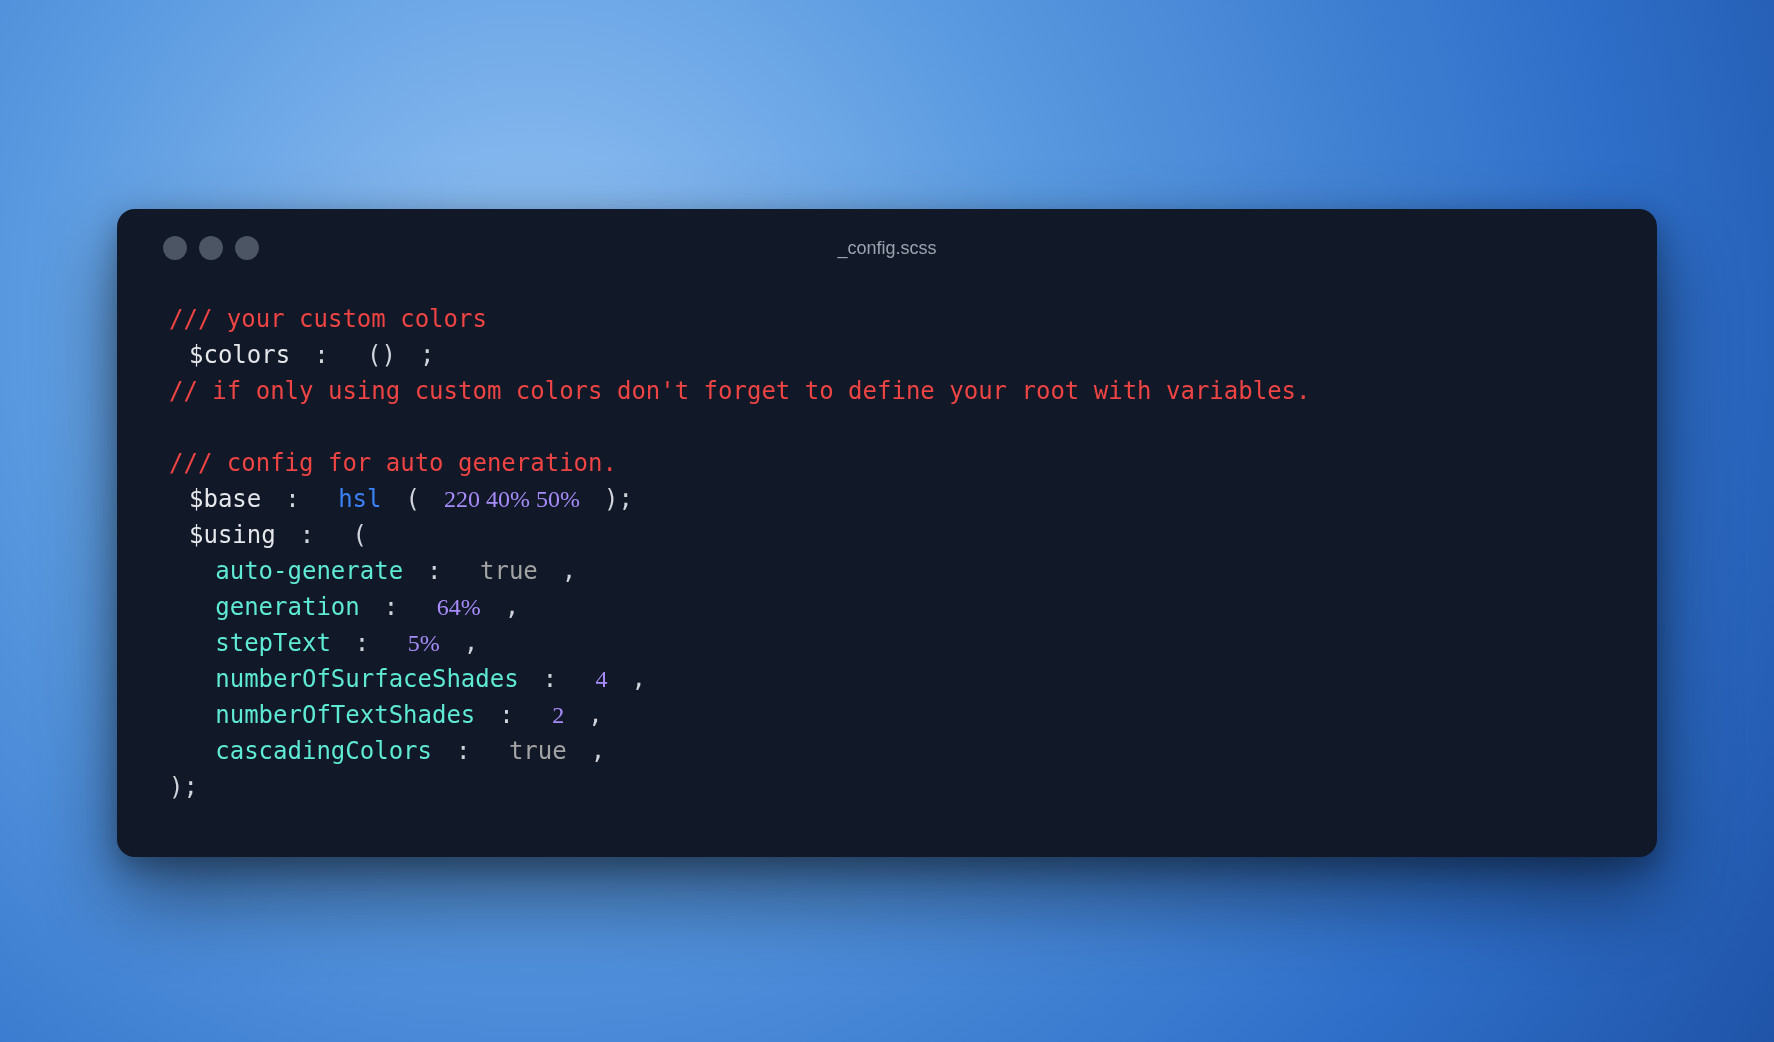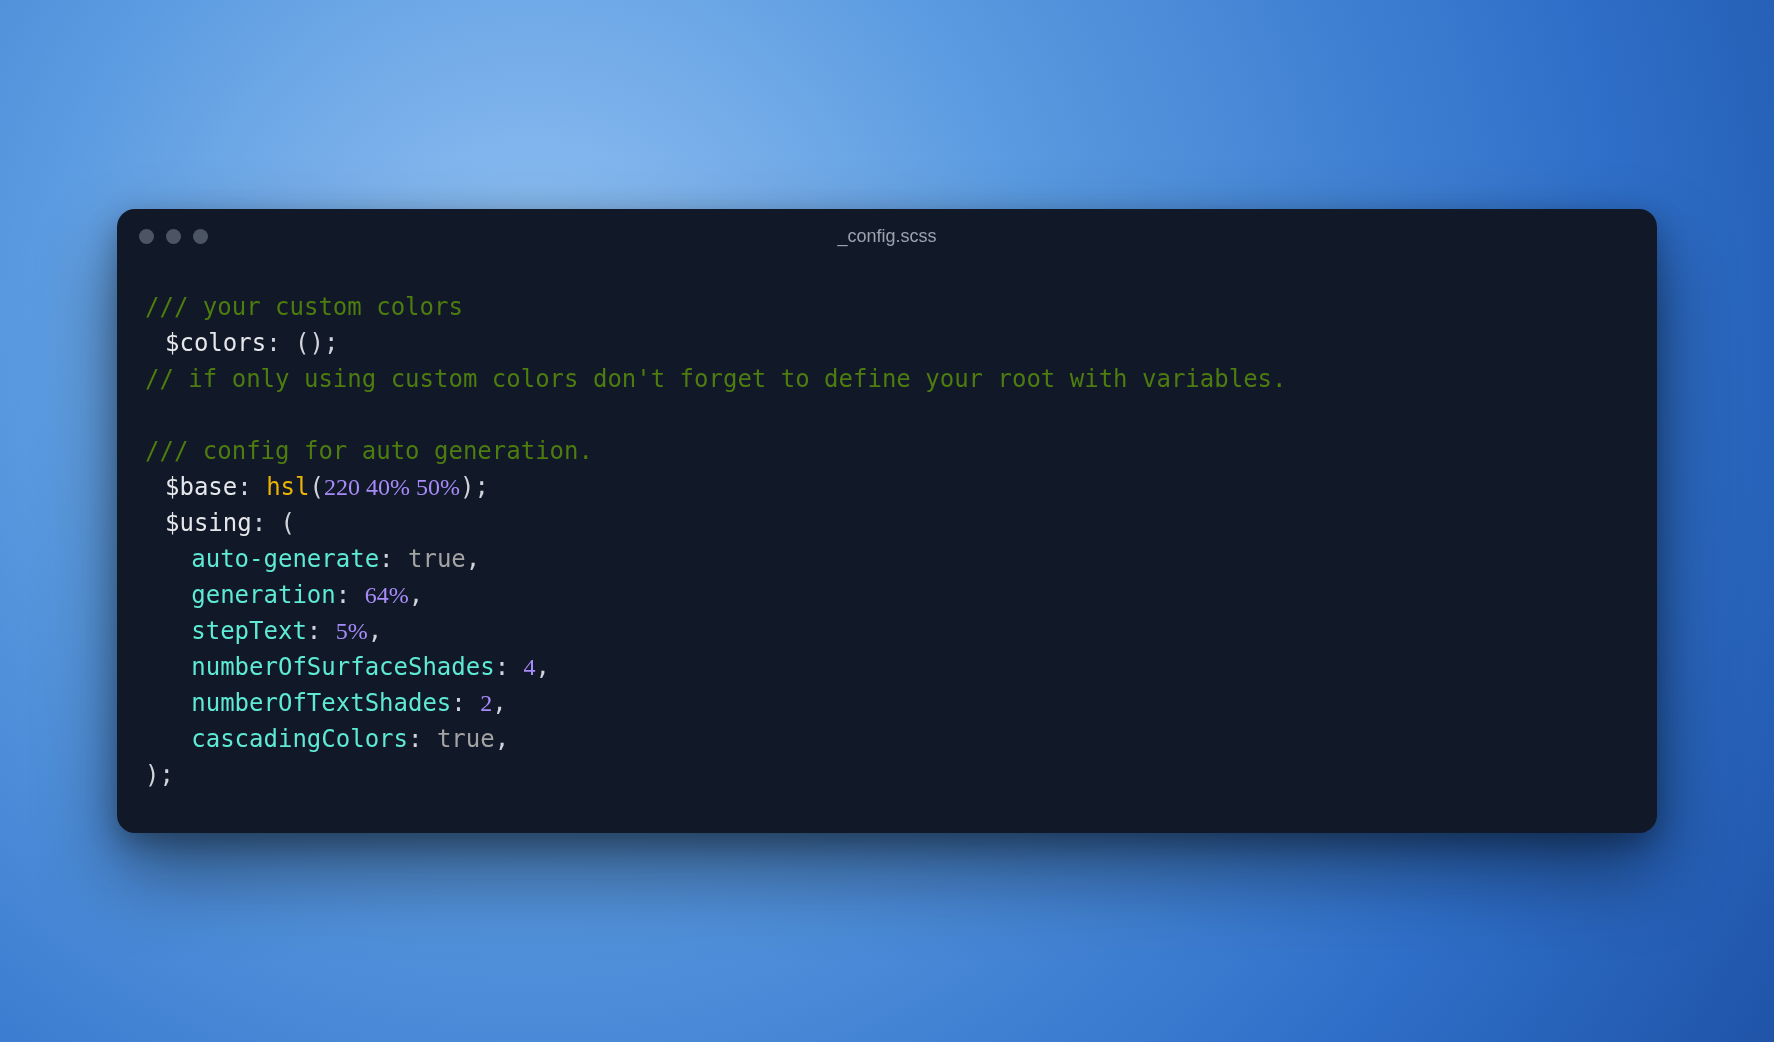--- a/index.html
+++ b/index.html
@@ -1,15 +1,15 @@
 <!DOCTYPE html>
 <html><head>
 <meta charset="utf-8">
 <style>
-  * { box-sizing: border-box; margin: 0; padding: 0; }
+  * { box-sizing: border-box; margin: 0; padding: 12px; }
   html, body { width: 100%; height: 100%; }
   body {
     font-family: ui-monospace, "SF Mono", Menlo, Consolas, monospace;
     background: radial-gradient(circle at 30% 30%, #93c2f3 0%, #5a9ae0 35%, #2f6fc9 75%, #1f54a8 100%);
     display: flex;
     align-items: center;
     justify-content: center;
     min-height: 100vh;
     padding: 40px;
   }
@@ -46,24 +46,24 @@
     font-family: -apple-system, BlinkMacSystemFont, "Segoe UI", sans-serif;
   }
   .code {
     padding: 26px 28px 40px 28px;
     font-size: 24px;
     line-height: 1.5;
     white-space: pre;
     color: #d1d5db;
     overflow-x: auto;
   }
-  .c-comment { color: #4d7c0f; }
+  .c-comment { color: #ef4444; }
   .c-var     { color: #e5e7eb; margin-left: 20px; }
   .c-punc    { color: #d1d5db; }
-  .c-fn      { color: #eab308; }
+  .c-fn      { color: #3b82f6; }
   .c-key     { color: #5eead4; }
   .c-num     { color: #a78bfa; font-family: Liberation Serif, serif; }
   .c-kw      { color: #a3a3a3; }
   .indent    { display:inline-block; width: 3.2ch; }
 </style>
 </head>
 <body>
 
 <div class="window">
   <div class="titlebar">

